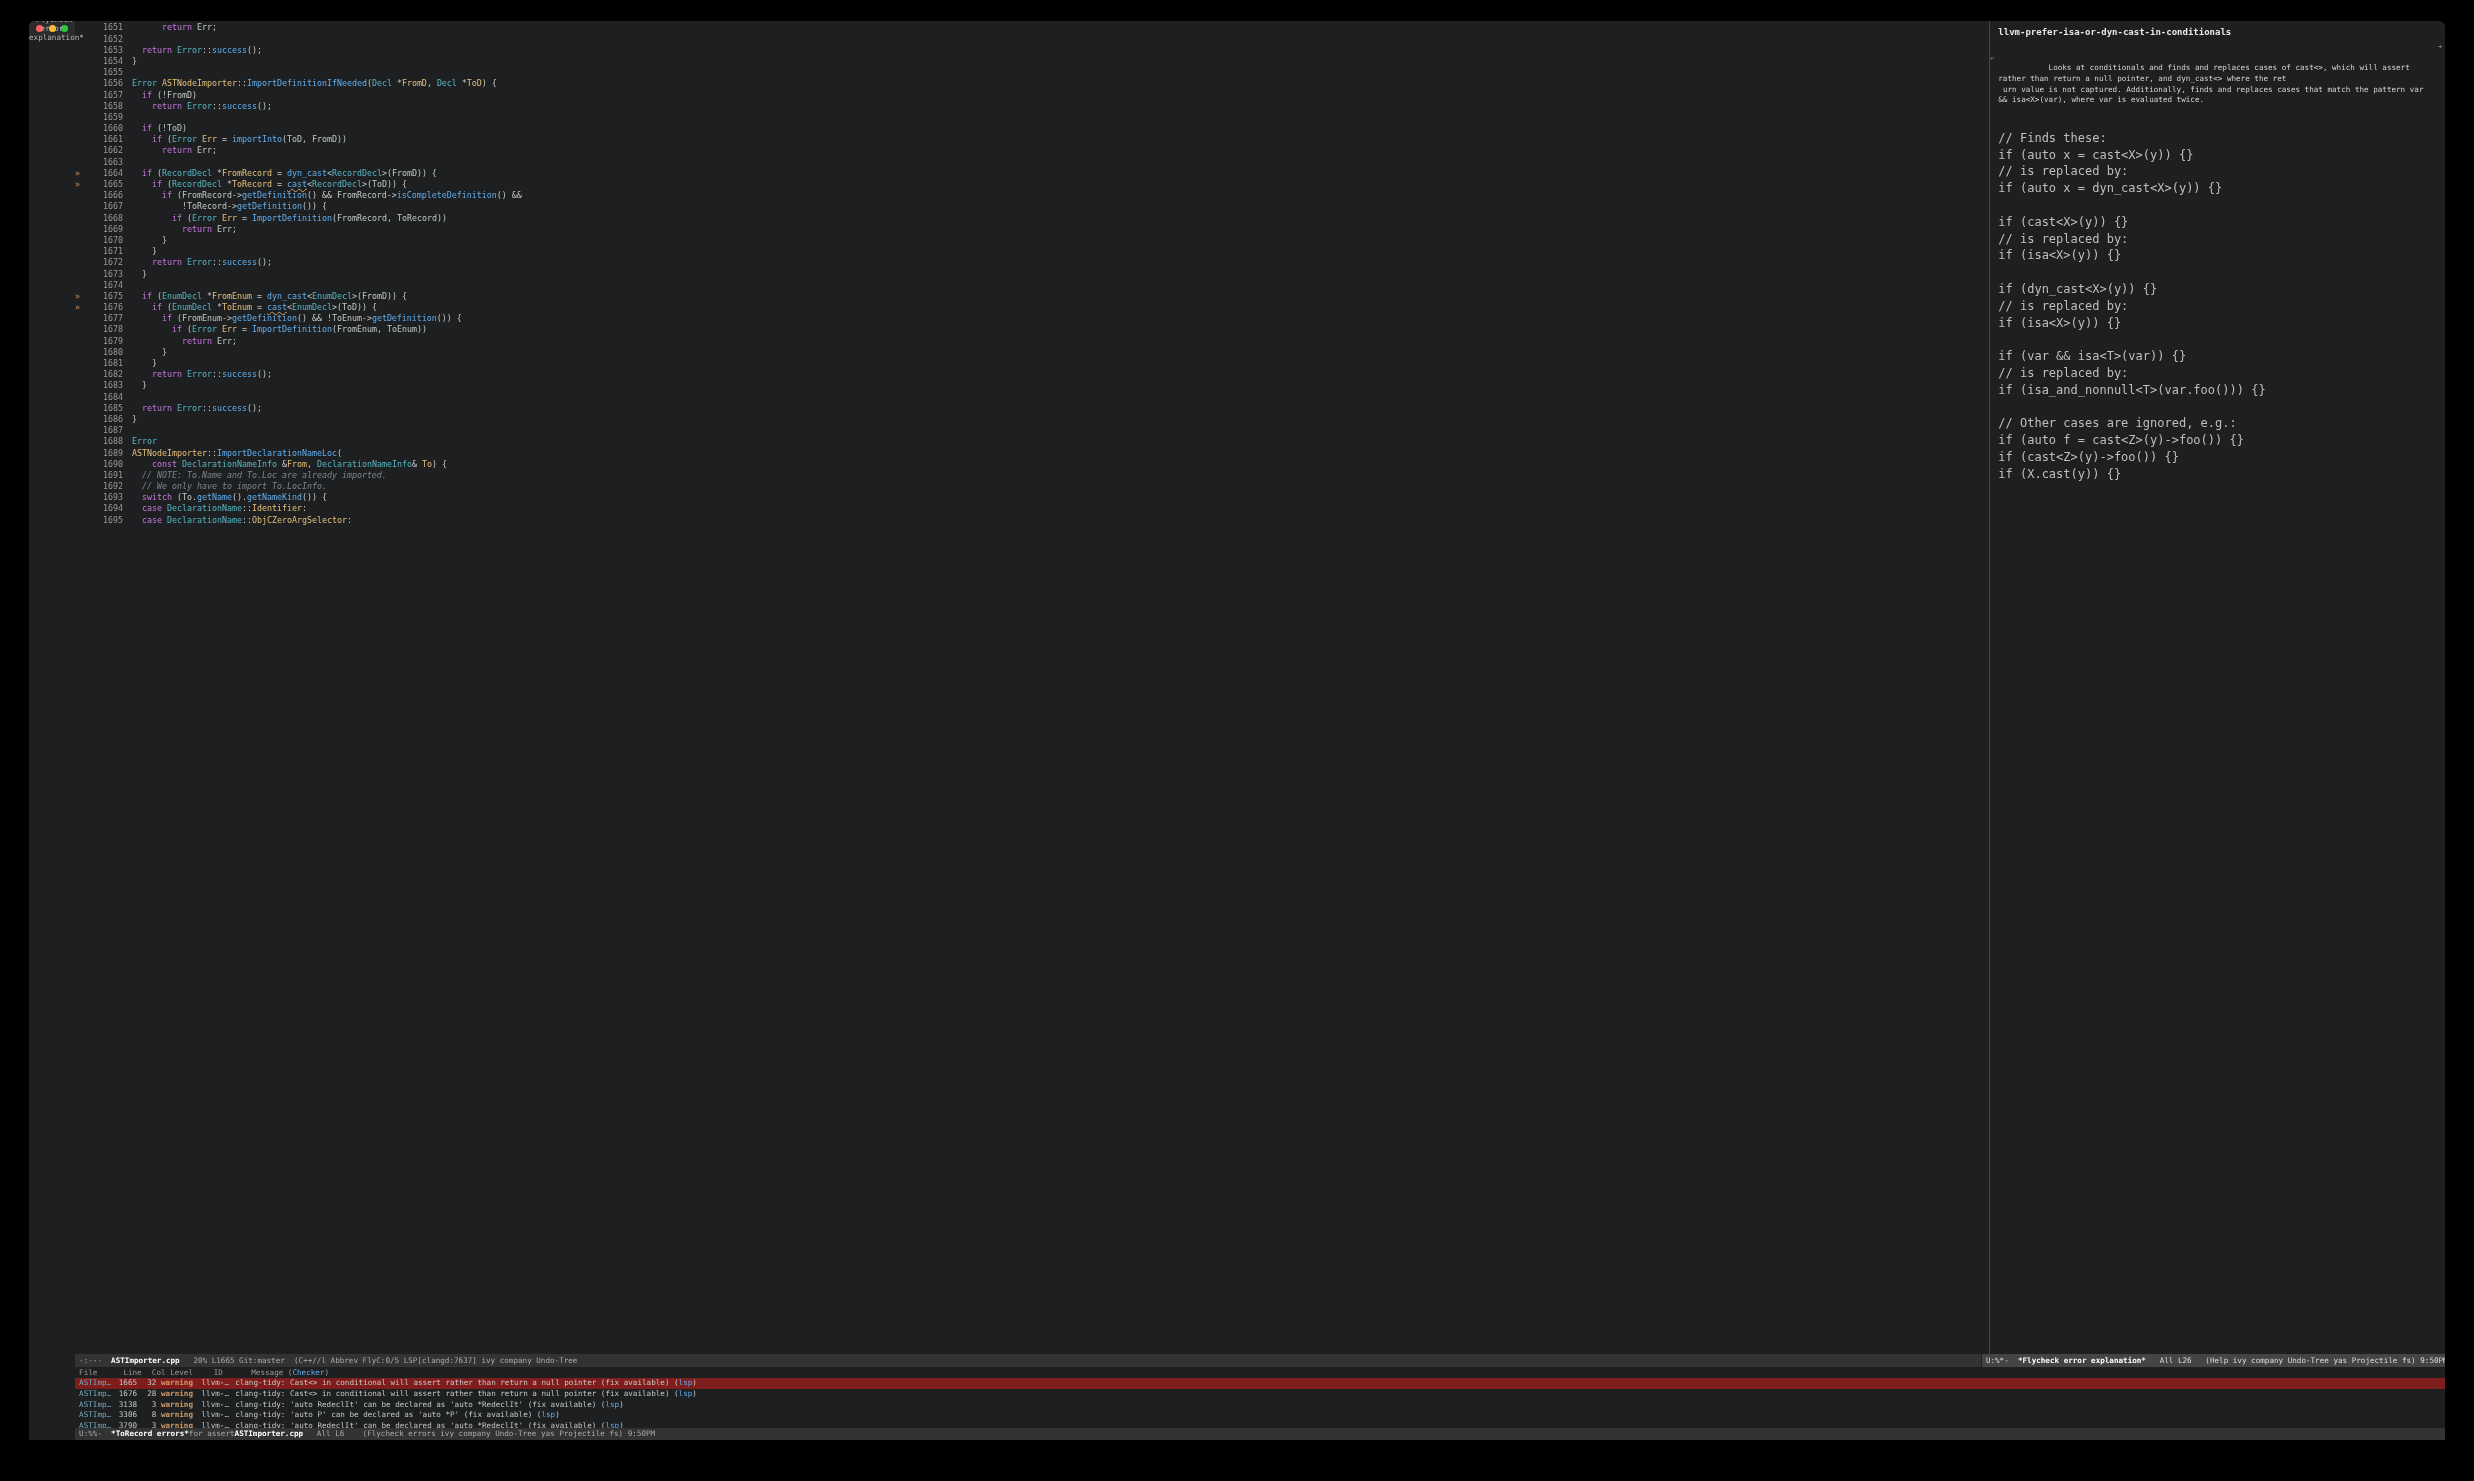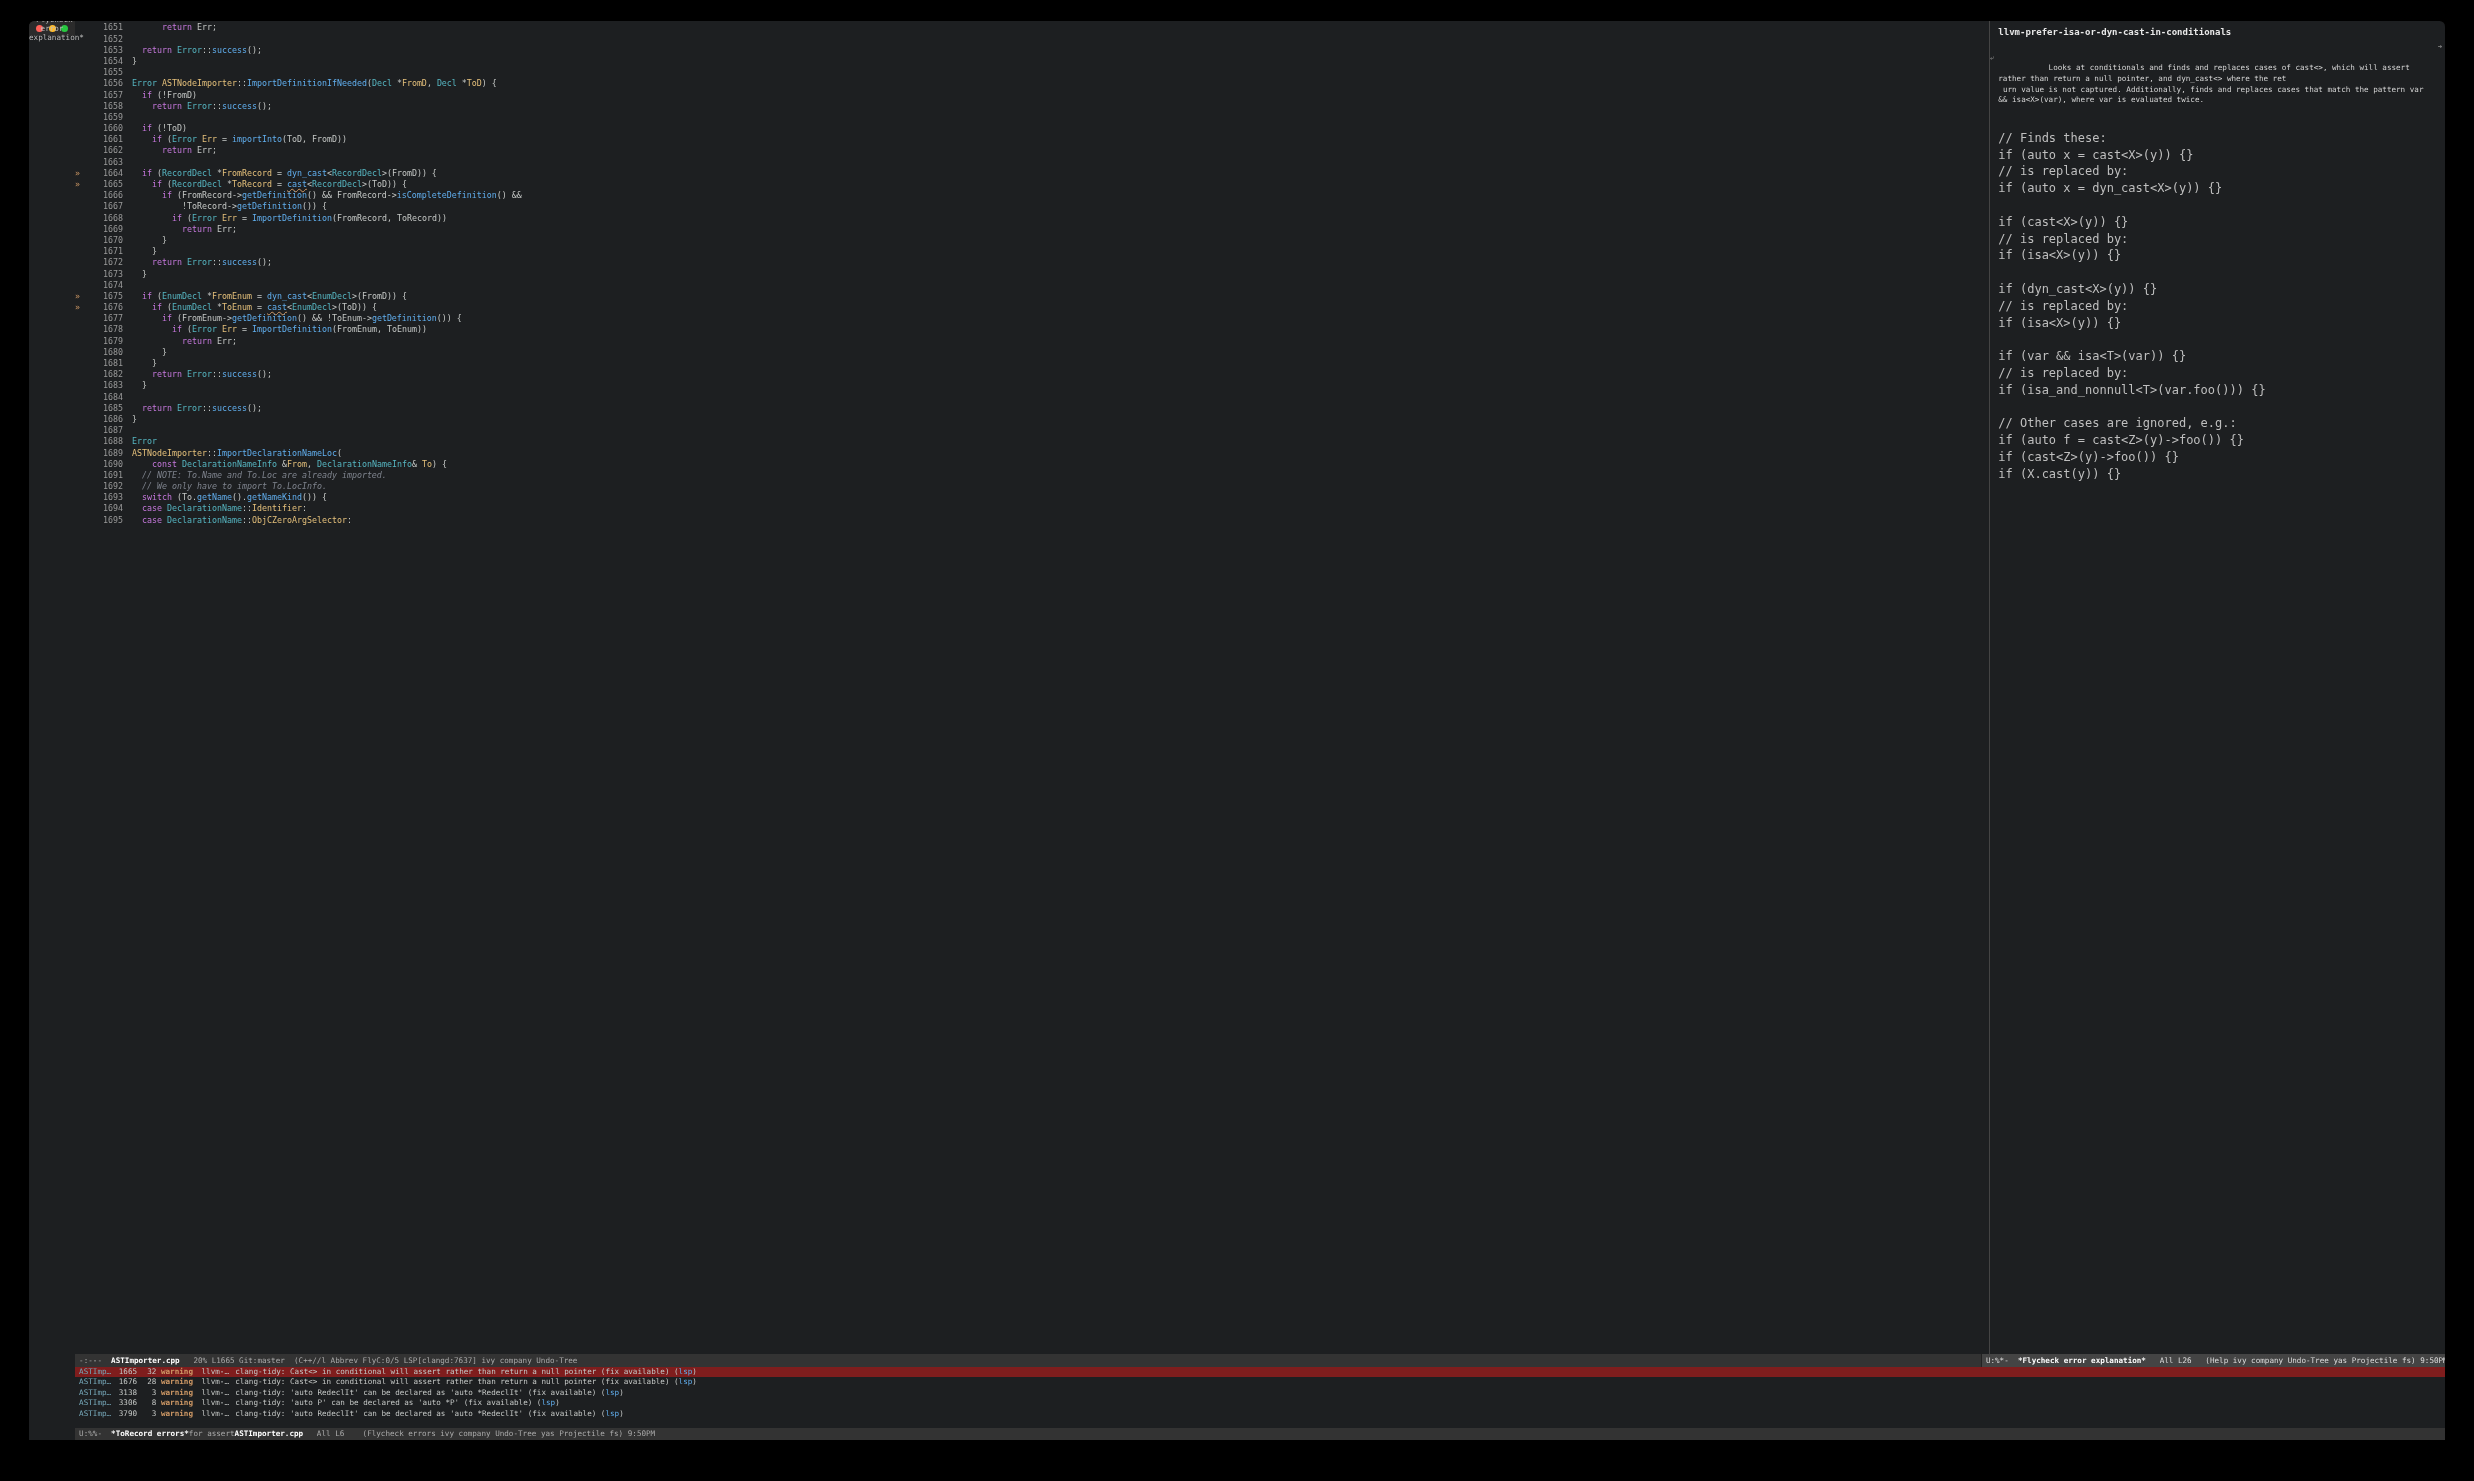--- a/index.html
+++ b/index.html
@@ -94,20 +94,28 @@
           <span>&nbsp;&nbsp; 20% L1665 Git:master&nbsp; (C++//l Abbrev FlyC:0/5 LSP[clangd:7637] ivy company Undo-Tree </span>
       </div>
       <div class="modeline">
         <span>U:%*-&nbsp;&nbsp;</span>
           <b>*Flycheck error explanation*</b>
           <span>&nbsp;&nbsp; All L26&nbsp;&nbsp; (Help ivy company Undo-Tree yas Projectile fs) 9:50PM</span>
       </div>
     </div>
 
     <div class="errors">
+      <div class="err-head">
+        <span style="display:inline-block;width:33px">File</span>
+        <span style="display:inline-block;width:25px;text-align:right">Line</span>
+        <span style="display:inline-block;width:19.3px;text-align:right">Col</span>
+        <span style="display:inline-block;width:39px"> Level</span>
+        <span style="display:inline-block;width:33px">  ID</span>
+        <span>   Message (<span class="chk">Checker</span>)</span>
+      </div>
       <div id="err-rows">
           <div class="err-row sel"><span class="file" style="display:inline-block;width:33px">ASTImp…</span><span style="display:inline-block;width:25px;text-align:right">1665</span><span style="display:inline-block;width:19.3px;text-align:right">32</span> <span class="warn" style="display:inline-block;width:36px">warning</span>  <span style="display:inline-block;width:29px">llvm-…</span> <span>clang-tidy: Cast&lt;&gt; in conditional will assert rather than return a null pointer (fix available) (<span class="lsp">lsp</span>)</span></div>
           <div class="err-row"><span class="file" style="display:inline-block;width:33px">ASTImp…</span><span style="display:inline-block;width:25px;text-align:right">1676</span><span style="display:inline-block;width:19.3px;text-align:right">28</span> <span class="warn" style="display:inline-block;width:36px">warning</span>  <span style="display:inline-block;width:29px">llvm-…</span> <span>clang-tidy: Cast&lt;&gt; in conditional will assert rather than return a null pointer (fix available) (<span class="lsp">lsp</span>)</span></div>
           <div class="err-row"><span class="file" style="display:inline-block;width:33px">ASTImp…</span><span style="display:inline-block;width:25px;text-align:right">3138</span><span style="display:inline-block;width:19.3px;text-align:right">3</span> <span class="warn" style="display:inline-block;width:36px">warning</span>  <span style="display:inline-block;width:29px">llvm-…</span> <span>clang-tidy: 'auto RedeclIt' can be declared as 'auto *RedeclIt' (fix available) (<span class="lsp">lsp</span>)</span></div>
           <div class="err-row"><span class="file" style="display:inline-block;width:33px">ASTImp…</span><span style="display:inline-block;width:25px;text-align:right">3306</span><span style="display:inline-block;width:19.3px;text-align:right">8</span> <span class="warn" style="display:inline-block;width:36px">warning</span>  <span style="display:inline-block;width:29px">llvm-…</span> <span>clang-tidy: 'auto P' can be declared as 'auto *P' (fix available) (<span class="lsp">lsp</span>)</span></div>
           <div class="err-row"><span class="file" style="display:inline-block;width:33px">ASTImp…</span><span style="display:inline-block;width:25px;text-align:right">3790</span><span style="display:inline-block;width:19.3px;text-align:right">3</span> <span class="warn" style="display:inline-block;width:36px">warning</span>  <span style="display:inline-block;width:29px">llvm-…</span> <span>clang-tidy: 'auto RedeclIt' can be declared as 'auto *RedeclIt' (fix available) (<span class="lsp">lsp</span>)</span></div>
         </div>
 
     </div>
 

